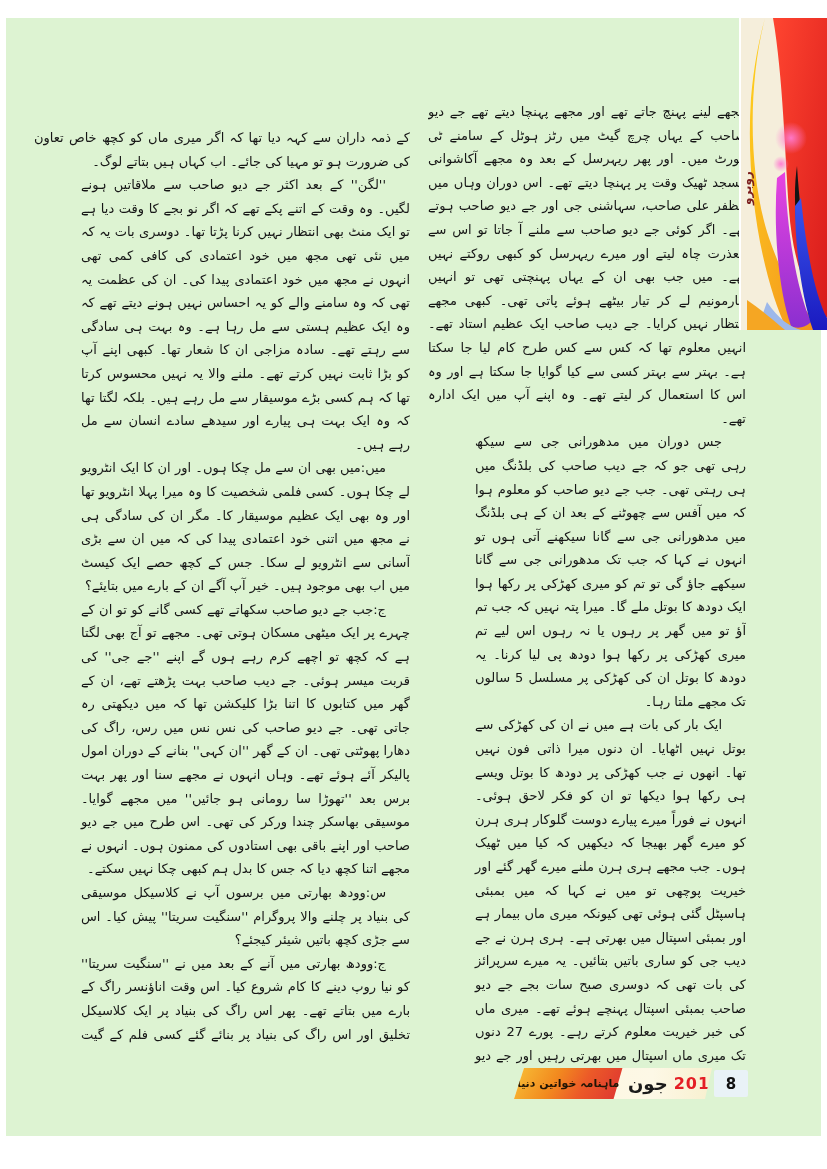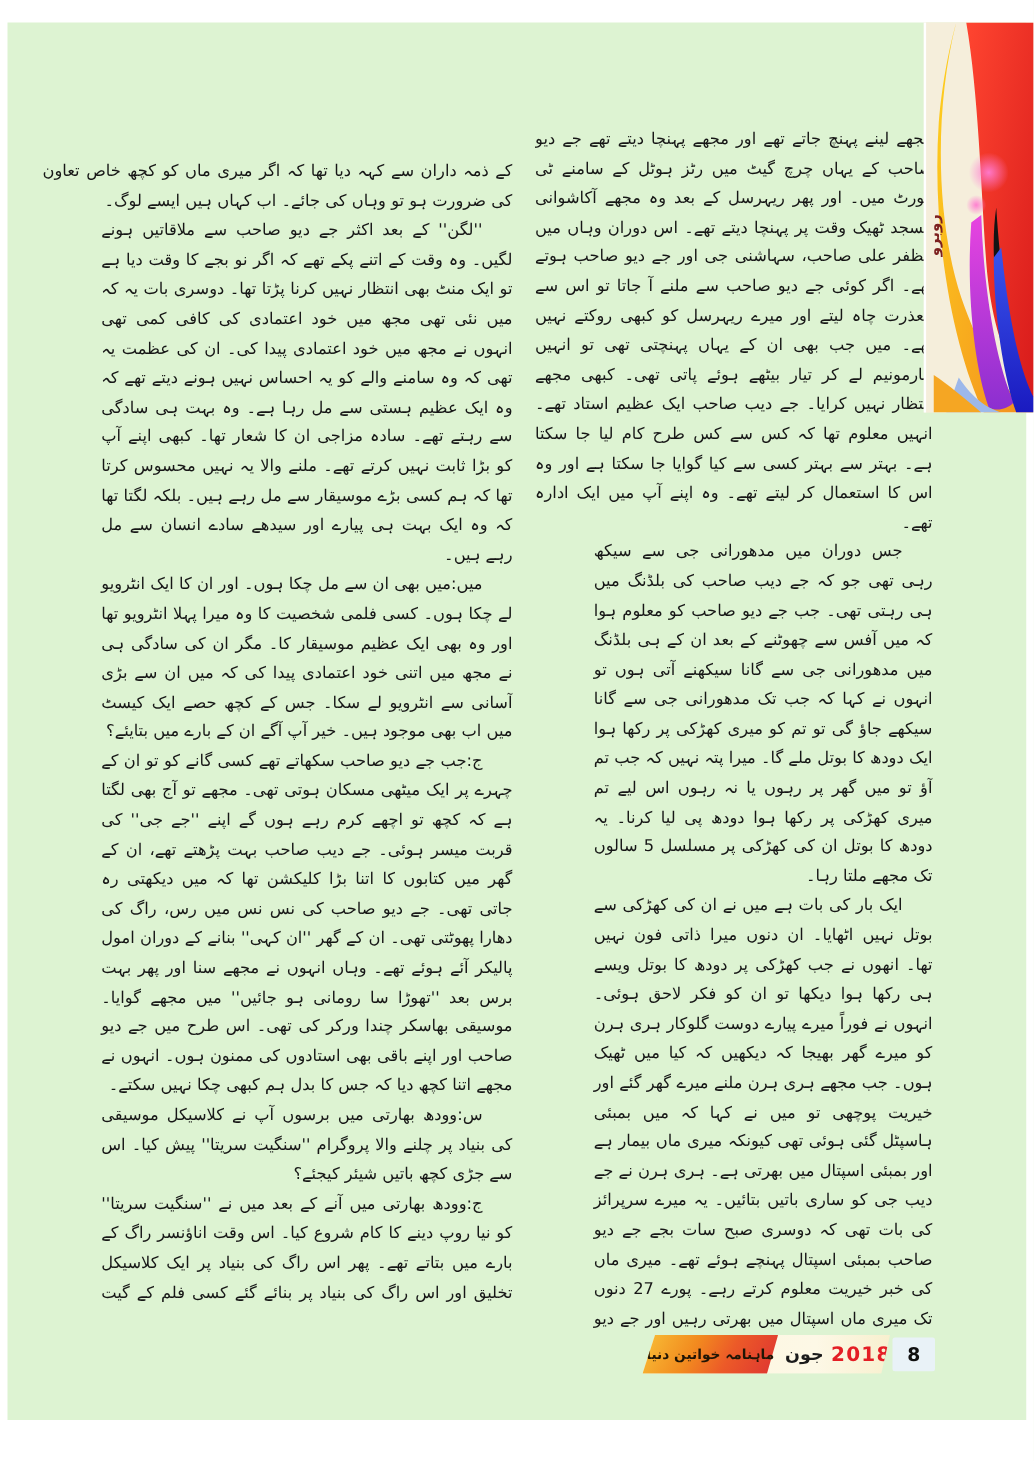--- a/index.html
+++ b/index.html
@@ -23,40 +23,40 @@
   
   .footer-bar{position:absolute;left:508px;top:1050px;width:198px;height:31px;
       background:linear-gradient(90deg,#fdf6dd 0%,#fdf8e6 70%,#f8f0cf 100%);
       clip-path:polygon(10px 0,100% 0,calc(100% - 7px) 100%,0 100%);
       display:flex;flex-direction:row;align-items:center;direction:ltr;}
   .mag-block{position:relative;width:100px;height:31px;margin-left:4px;flex:0 0 auto;
       background:linear-gradient(105deg,#f7b733 0%,#f28b1f 35%,#ec5a28 65%,#e03a30 100%);
       transform:skewX(-16deg);display:flex;align-items:center;justify-content:center;}
   .mag-block .mag-text{transform:skewX(16deg);font-size:11px;font-weight:bold;color:#201505;
       white-space:nowrap;direction:rtl;}
-  .footer-month{margin:0 4px 0 10px;font-size:14px;font-weight:bold;color:#1b1b1b;direction:rtl;}
+  .footer-month{margin:0 4px 0 10px;font-size:18px;font-weight:bold;color:#1b1b1b;direction:rtl;}
   .footer-year{margin:0 2px;font-size:16px;font-weight:bold;color:#e41e25;letter-spacing:1px;}
   .page-num-patch{position:absolute;left:708px;top:1052px;width:34px;height:27px;
       background:#e9f2f7;border-radius:2px;display:flex;align-items:center;justify-content:center;}
   .page-num{font-size:15px;font-weight:bold;color:#101010;}
 </style>
 </head>
 <body>
 
 <div class="page">
   <div class="content">
 
     <div class="col col-right" lang="ur" dir="rtl">
         <p class="para">مجھے لینے پہنچ جاتے تھے اور مجھے پہنچا دیتے تھے جے دیو صاحب کے یہاں چرچ گیٹ میں رٹز ہوٹل کے سامنے ٹی کورٹ میں۔ اور پھر ریہرسل کے بعد وہ مجھے آکاشوانی مسجد ٹھیک وقت پر پہنچا دیتے تھے۔ اس دوران وہاں میں مظفر علی صاحب، سہاشنی جی اور جے دیو صاحب ہوتے تھے۔ اگر کوئی جے دیو صاحب سے ملنے آ جاتا تو اس سے معذرت چاہ لیتے اور میرے ریہرسل کو کبھی روکتے نہیں تھے۔ میں جب بھی ان کے یہاں پہنچتی تھی تو انہیں ہارمونیم لے کر تیار بیٹھے ہوئے پاتی تھی۔ کبھی مجھے انتظار نہیں کرایا۔ جے دیب صاحب ایک عظیم استاد تھے۔ انہیں معلوم تھا کہ کس سے کس طرح کام لیا جا سکتا ہے۔ بہتر سے بہتر کسی سے کیا گوایا جا سکتا ہے اور وہ اس کا استعمال کر لیتے تھے۔ وہ اپنے آپ میں ایک ادارہ تھے۔</p>
         <p class="para indent">جس دوران میں مدھورانی جی سے سیکھ رہی تھی جو کہ جے دیب صاحب کی بلڈنگ میں ہی رہتی تھی۔ جب جے دیو صاحب کو معلوم ہوا کہ میں آفس سے چھوٹنے کے بعد ان کے ہی بلڈنگ میں مدھورانی جی سے گانا سیکھنے آتی ہوں تو انہوں نے کہا کہ جب تک مدھورانی جی سے گانا سیکھے جاؤ گی تو تم کو میری کھڑکی پر رکھا ہوا ایک دودھ کا بوتل ملے گا۔ میرا پتہ نہیں کہ جب تم آؤ تو میں گھر پر رہوں یا نہ رہوں اس لیے تم میری کھڑکی پر رکھا ہوا دودھ پی لیا کرنا۔ یہ دودھ کا بوتل ان کی کھڑکی پر مسلسل 5 سالوں تک مجھے ملتا رہا۔</p>
         <p class="para indent">ایک بار کی بات ہے میں نے ان کی کھڑکی سے بوتل نہیں اٹھایا۔ ان دنوں میرا ذاتی فون نہیں تھا۔ انھوں نے جب کھڑکی پر دودھ کا بوتل ویسے ہی رکھا ہوا دیکھا تو ان کو فکر لاحق ہوئی۔ انہوں نے فوراً میرے پیارے دوست گلوکار ہری ہرن کو میرے گھر بھیجا کہ دیکھیں کہ کیا میں ٹھیک ہوں۔ جب مجھے ہری ہرن ملنے میرے گھر گئے اور خیریت پوچھی تو میں نے کہا کہ میں بمبئی ہاسپٹل گئی ہوئی تھی کیونکہ میری ماں بیمار ہے اور بمبئی اسپتال میں بھرتی ہے۔ ہری ہرن نے جے دیب جی کو ساری باتیں بتائیں۔ یہ میرے سرپرائز کی بات تھی کہ دوسری صبح سات بجے جے دیو صاحب بمبئی اسپتال پہنچے ہوئے تھے۔ میری ماں کی خبر خیریت معلوم کرتے رہے۔ پورے 27 دنوں تک میری ماں اسپتال میں بھرتی رہیں اور جے دیو صاحب 27 دن تک صبح سات بجے ان کو دیکھنے بمبئی اسپتال پہنچتے رہے۔ میں نے ان سے کہا کہ آپ کو تکلیف ہوتی ہوگی آپ روزانہ یہ زحمت نہ اٹھا کیں۔ وہ اس پر مسکراتے ہوئے بولے زحمت کیسی ان کو دیکھتا ہوں تو مجھے اپنی ماں کی یاد تازہ ہو جاتی ہے۔ وہ مارننگ واک کرتے تھے اور روزانہ میری ماں کو دیکھنا اپنی روزمرہ میں شامل کر لیا تھا۔ انھوں نے اسپتال</p>
       </div>
 
     <div class="col col-left" lang="ur" dir="rtl">
-        <p class="para">کے ذمہ داران سے کہہ دیا تھا کہ اگر میری ماں کو کچھ خاص تعاون کی ضرورت ہو تو وہاں کی جائے۔ اب کہاں ہیں ایسے لوگ۔</p>
+        <p class="para">کے ذمہ داران سے کہہ دیا تھا کہ اگر میری ماں کو کچھ خاص تعاون کی ضرورت ہو تو مہیا کی جائے۔ اب کہاں ہیں بتاتے لوگ۔</p>
         <p class="para indent">''لگن'' کے بعد اکثر جے دیو صاحب سے ملاقاتیں ہونے لگیں۔ وہ وقت کے اتنے پکے تھے کہ اگر نو بجے کا وقت دیا ہے تو ایک منٹ بھی انتظار نہیں کرنا پڑتا تھا۔ دوسری بات یہ کہ میں نئی تھی مجھ میں خود اعتمادی کی کافی کمی تھی انہوں نے مجھ میں خود اعتمادی پیدا کی۔ ان کی عظمت یہ تھی کہ وہ سامنے والے کو یہ احساس نہیں ہونے دیتے تھے کہ وہ ایک عظیم ہستی سے مل رہا ہے۔ وہ بہت ہی سادگی سے رہتے تھے۔ سادہ مزاجی ان کا شعار تھا۔ کبھی اپنے آپ کو بڑا ثابت نہیں کرتے تھے۔ ملنے والا یہ نہیں محسوس کرتا تھا کہ ہم کسی بڑے موسیقار سے مل رہے ہیں۔ بلکہ لگتا تھا کہ وہ ایک بہت ہی پیارے اور سیدھے سادے انسان سے مل رہے ہیں۔</p>
         <p class="para indent"><b>میں:</b>میں بھی ان سے مل چکا ہوں۔ اور ان کا ایک انٹرویو لے چکا ہوں۔ کسی فلمی شخصیت کا وہ میرا پہلا انٹرویو تھا اور وہ بھی ایک عظیم موسیقار کا۔ مگر ان کی سادگی ہی نے مجھ میں اتنی خود اعتمادی پیدا کی کہ میں ان سے بڑی آسانی سے انٹرویو لے سکا۔ جس کے کچھ حصے ایک کیسٹ میں اب بھی موجود ہیں۔ خیر آپ آگے ان کے بارے میں بتایئے؟</p>
         <p class="para indent"><b>ج:</b>جب جے دیو صاحب سکھاتے تھے کسی گانے کو تو ان کے چہرے پر ایک میٹھی مسکان ہوتی تھی۔ مجھے تو آج بھی لگتا ہے کہ کچھ تو اچھے کرم رہے ہوں گے اپنے ''جے جی'' کی قربت میسر ہوئی۔ جے دیب صاحب بہت پڑھتے تھے، ان کے گھر میں کتابوں کا اتنا بڑا کلیکشن تھا کہ میں دیکھتی رہ جاتی تھی۔ جے دیو صاحب کی نس نس میں رس، راگ کی دھارا پھوٹتی تھی۔ ان کے گھر ''ان کہی'' بنانے کے دوران امول پالیکر آئے ہوئے تھے۔ وہاں انہوں نے مجھے سنا اور پھر بہت برس بعد ''تھوڑا سا رومانی ہو جائیں'' میں مجھے گوایا۔ موسیقی بھاسکر چندا ورکر کی تھی۔ اس طرح میں جے دیو صاحب اور اپنے باقی بھی استادوں کی ممنون ہوں۔ انہوں نے مجھے اتنا کچھ دیا کہ جس کا بدل ہم کبھی چکا نہیں سکتے۔</p>
         <p class="para indent"><b>س:</b>وودھ بھارتی میں برسوں آپ نے کلاسیکل موسیقی کی بنیاد پر چلنے والا پروگرام ''سنگیت سریتا'' پیش کیا۔ اس سے جڑی کچھ باتیں شیئر کیجئے؟</p>
         <p class="para indent"><b>ج:</b>وودھ بھارتی میں آنے کے بعد میں نے ''سنگیت سریتا'' کو نیا روپ دینے کا کام شروع کیا۔ اس وقت اناؤنسر راگ کے بارے میں بتاتے تھے۔ پھر اس راگ کی بنیاد پر ایک کلاسیکل تخلیق اور اس راگ کی بنیاد پر بنائے گئے کسی فلم کے گیت بجاتے تھے۔ میں نے سوچا کہ اس میں کچھ</p>
       </div>
 
     <div class="footer-bar">
       <div class="mag-block">
         <span class="mag-text">ماہنامہ خواتین دنیا</span>

